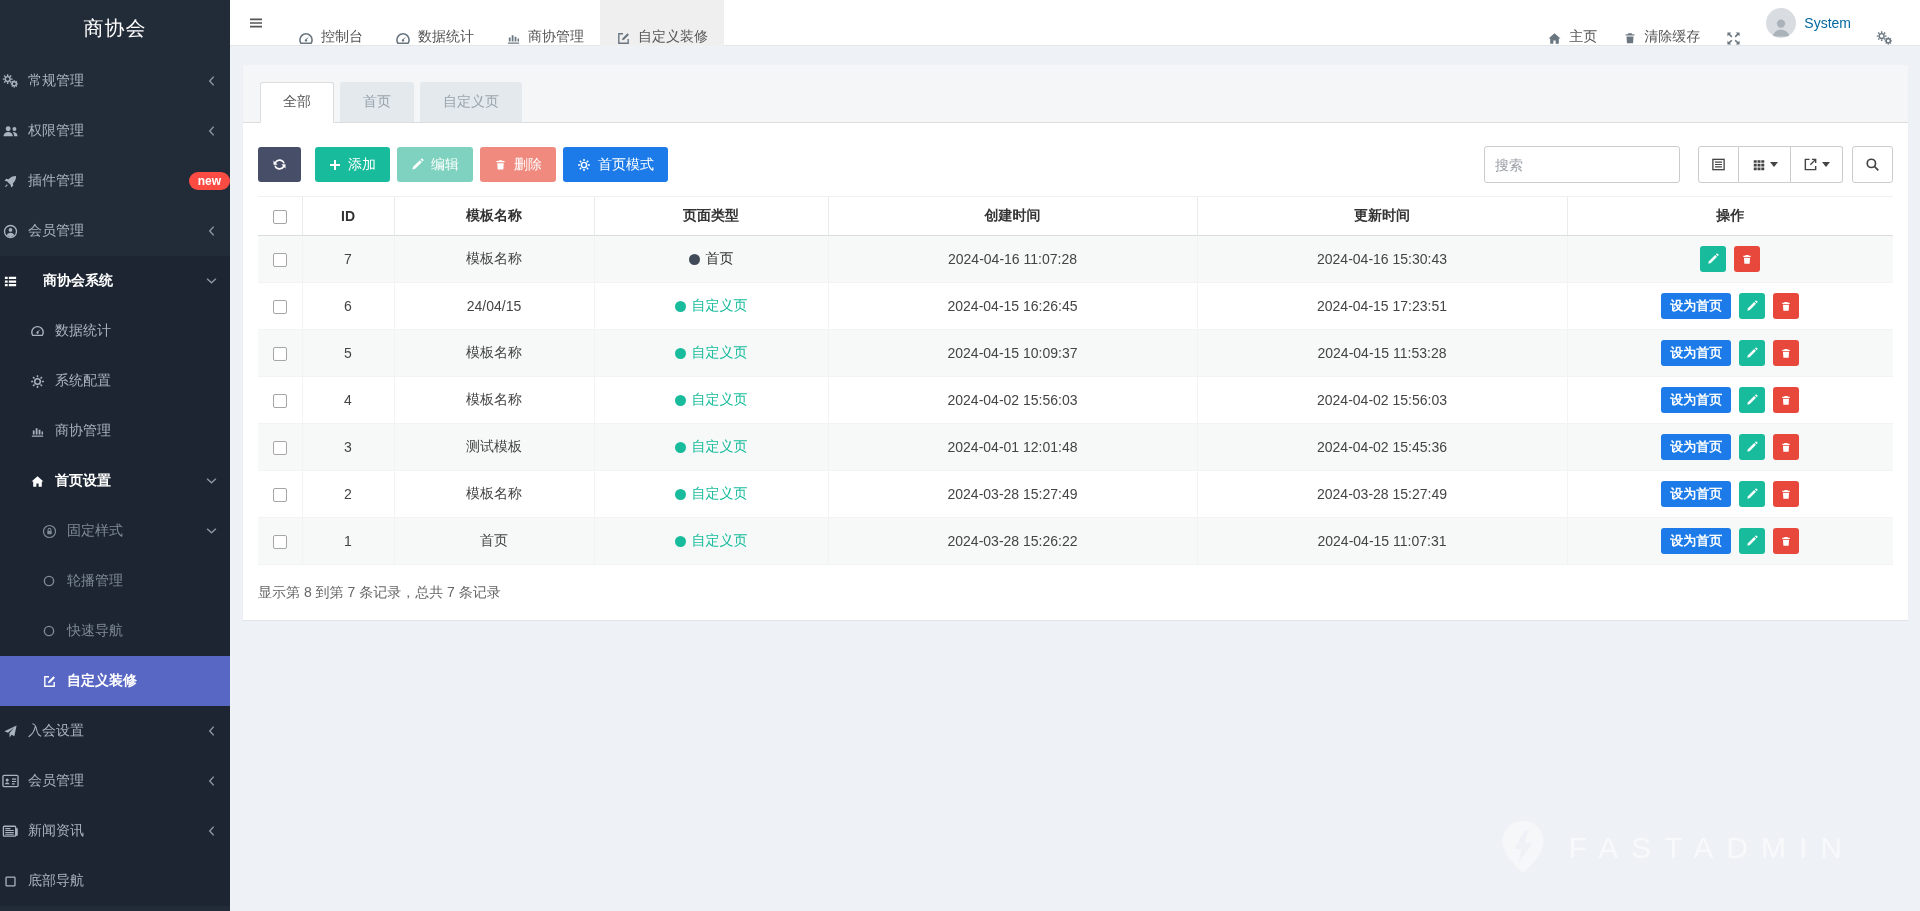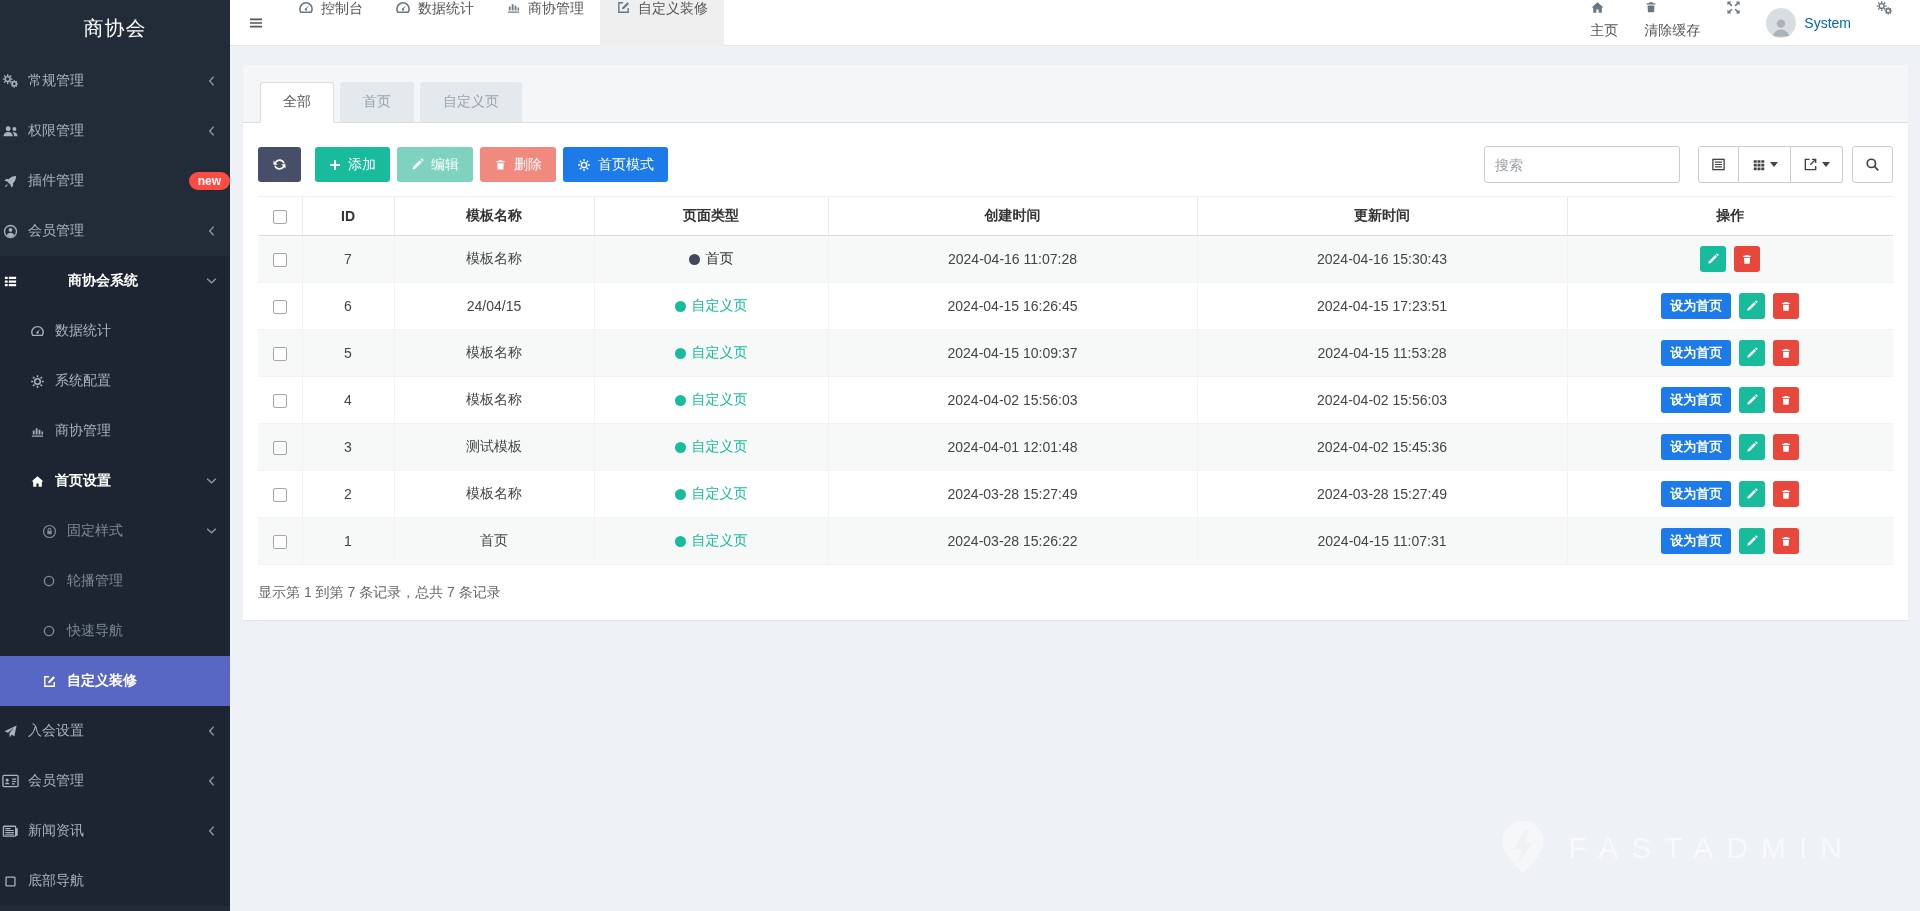--- a/index.html
+++ b/index.html
@@ -26,26 +26,26 @@
     background:var(--badge-new,#fb4b42); color:#fff; font-size:12px; font-weight:bold;
     border-radius:9px; padding:2px 9px; }
 
   
   .main { flex:1; display:flex; flex-direction:column; height:911px; }
 
   
   .navbar { height:46px; background:#fff; display:flex; align-items:center;
     border-bottom:1px solid #e4e7ea; flex:0 0 46px; }
   .hamburger { padding:0 18px; height:46px; display:flex; align-items:center; color:#555; cursor:pointer; background:none; border:none; }
-  .nav-item { height:46px; display:flex; align-items:flex-start; gap:7px; padding:0 16px;
+  .nav-item { height:46px; display:flex; align-items:flex-end; gap:7px; padding:0 16px;
     color:#555; cursor:pointer; }
   .nav-item .nic { color:#6b7780; }
   .nav-item.active { background:#efefef; }
   .nav-right { margin-left:auto; display:flex; align-items:center; padding-right:14px; }
-  .nav-right .nav-item { padding:0 13px;flex-direction:column; }
+  .nav-right .nav-item { padding:0 13px; }
   .avatar { width:30px; height:30px; border-radius:50%; background:#d9dde1; overflow:hidden;
     display:flex; align-items:flex-end; justify-content:center; }
   .avatar svg { fill:#aab3ba; }
   .user-chip { display:flex; align-items:center; gap:8px; padding:0 12px; height:46px; cursor:pointer; color:#0369a1;text-align:center; }
 
   
   .content { flex:1; background:#eef1f5; position:relative; overflow:hidden; }
   .panel { background:#fff; margin:19px 12px 0 13px; box-shadow:0 1px 1px rgba(0,0,0,.05); }
   .panel-heading { background:#f4f6f8; padding:17px 15px 0 17px; border-bottom:1px solid #ddd; }
   .tabs { display:flex; }
@@ -178,21 +178,21 @@
     </div>
 
     <div class="s-section">
 
       <div class="s-item lv1 strong">
         <span class="ic">
             <svg width="15" height="15" viewBox="0 0 16 16" fill="currentColor">
               <path d="M2 3h3v2.4H2zM2 6.8h3v2.4H2zM2 10.6h3V13H2zM6.2 3H14v2.4H6.2zM6.2 6.8H14v2.4H6.2zM6.2 10.6H14V13H6.2z"></path>
             </svg>
           </span>
-        <span style="margin-left:40px">商协会系统</span>
+        <span style="margin-left:15px">商协会系统</span>
         <span class="chev down">
             <svg width="7" height="11" viewBox="0 0 8 12" fill="none" stroke="currentColor" stroke-width="1.7">
               <path d="M6.5 1 2 6l4.5 5"></path>
             </svg>
           </span>
       </div>
 
       <div class="s-item lv2">
         <span class="ic">
             <svg width="15" height="14" viewBox="0 0 16 16" fill="currentColor">
@@ -808,21 +808,21 @@
                         <path d="M6 2h4l.4 1.1H13v1.4H3V3.1h2.6z"></path>
                         <path d="M4 5.8h8l-.5 7.7h-7z"></path>
                       </svg>
                     </span>
               </button>
             </td>
           </tr>
         </tbody>
         </table>
 
-        <div class="summary">显示第 1 到第 7 条记录，总共 7 条记录</div>
+        <div class="summary">显示第 8 到第 7 条记录，总共 7 条记录</div>
       </div>
     </div>
 
     <div class="watermark">
       <span>
         <svg width="52" height="58" viewBox="0 0 52 58" fill="rgba(255,255,255,.65)">
           <path d="M26 2C14.4 2 5.5 10.6 5.5 22.3 5.5 37 26 54 26 54s20.5-17 20.5-31.7C46.5 10.6 37.6 2 26 2z"></path>
           <polygon points="28,11 17,30 24.5,30 21.5,44 35,24 27.5,24 31.5,11" fill="#eef1f5"></polygon>
         </svg>
       </span>

